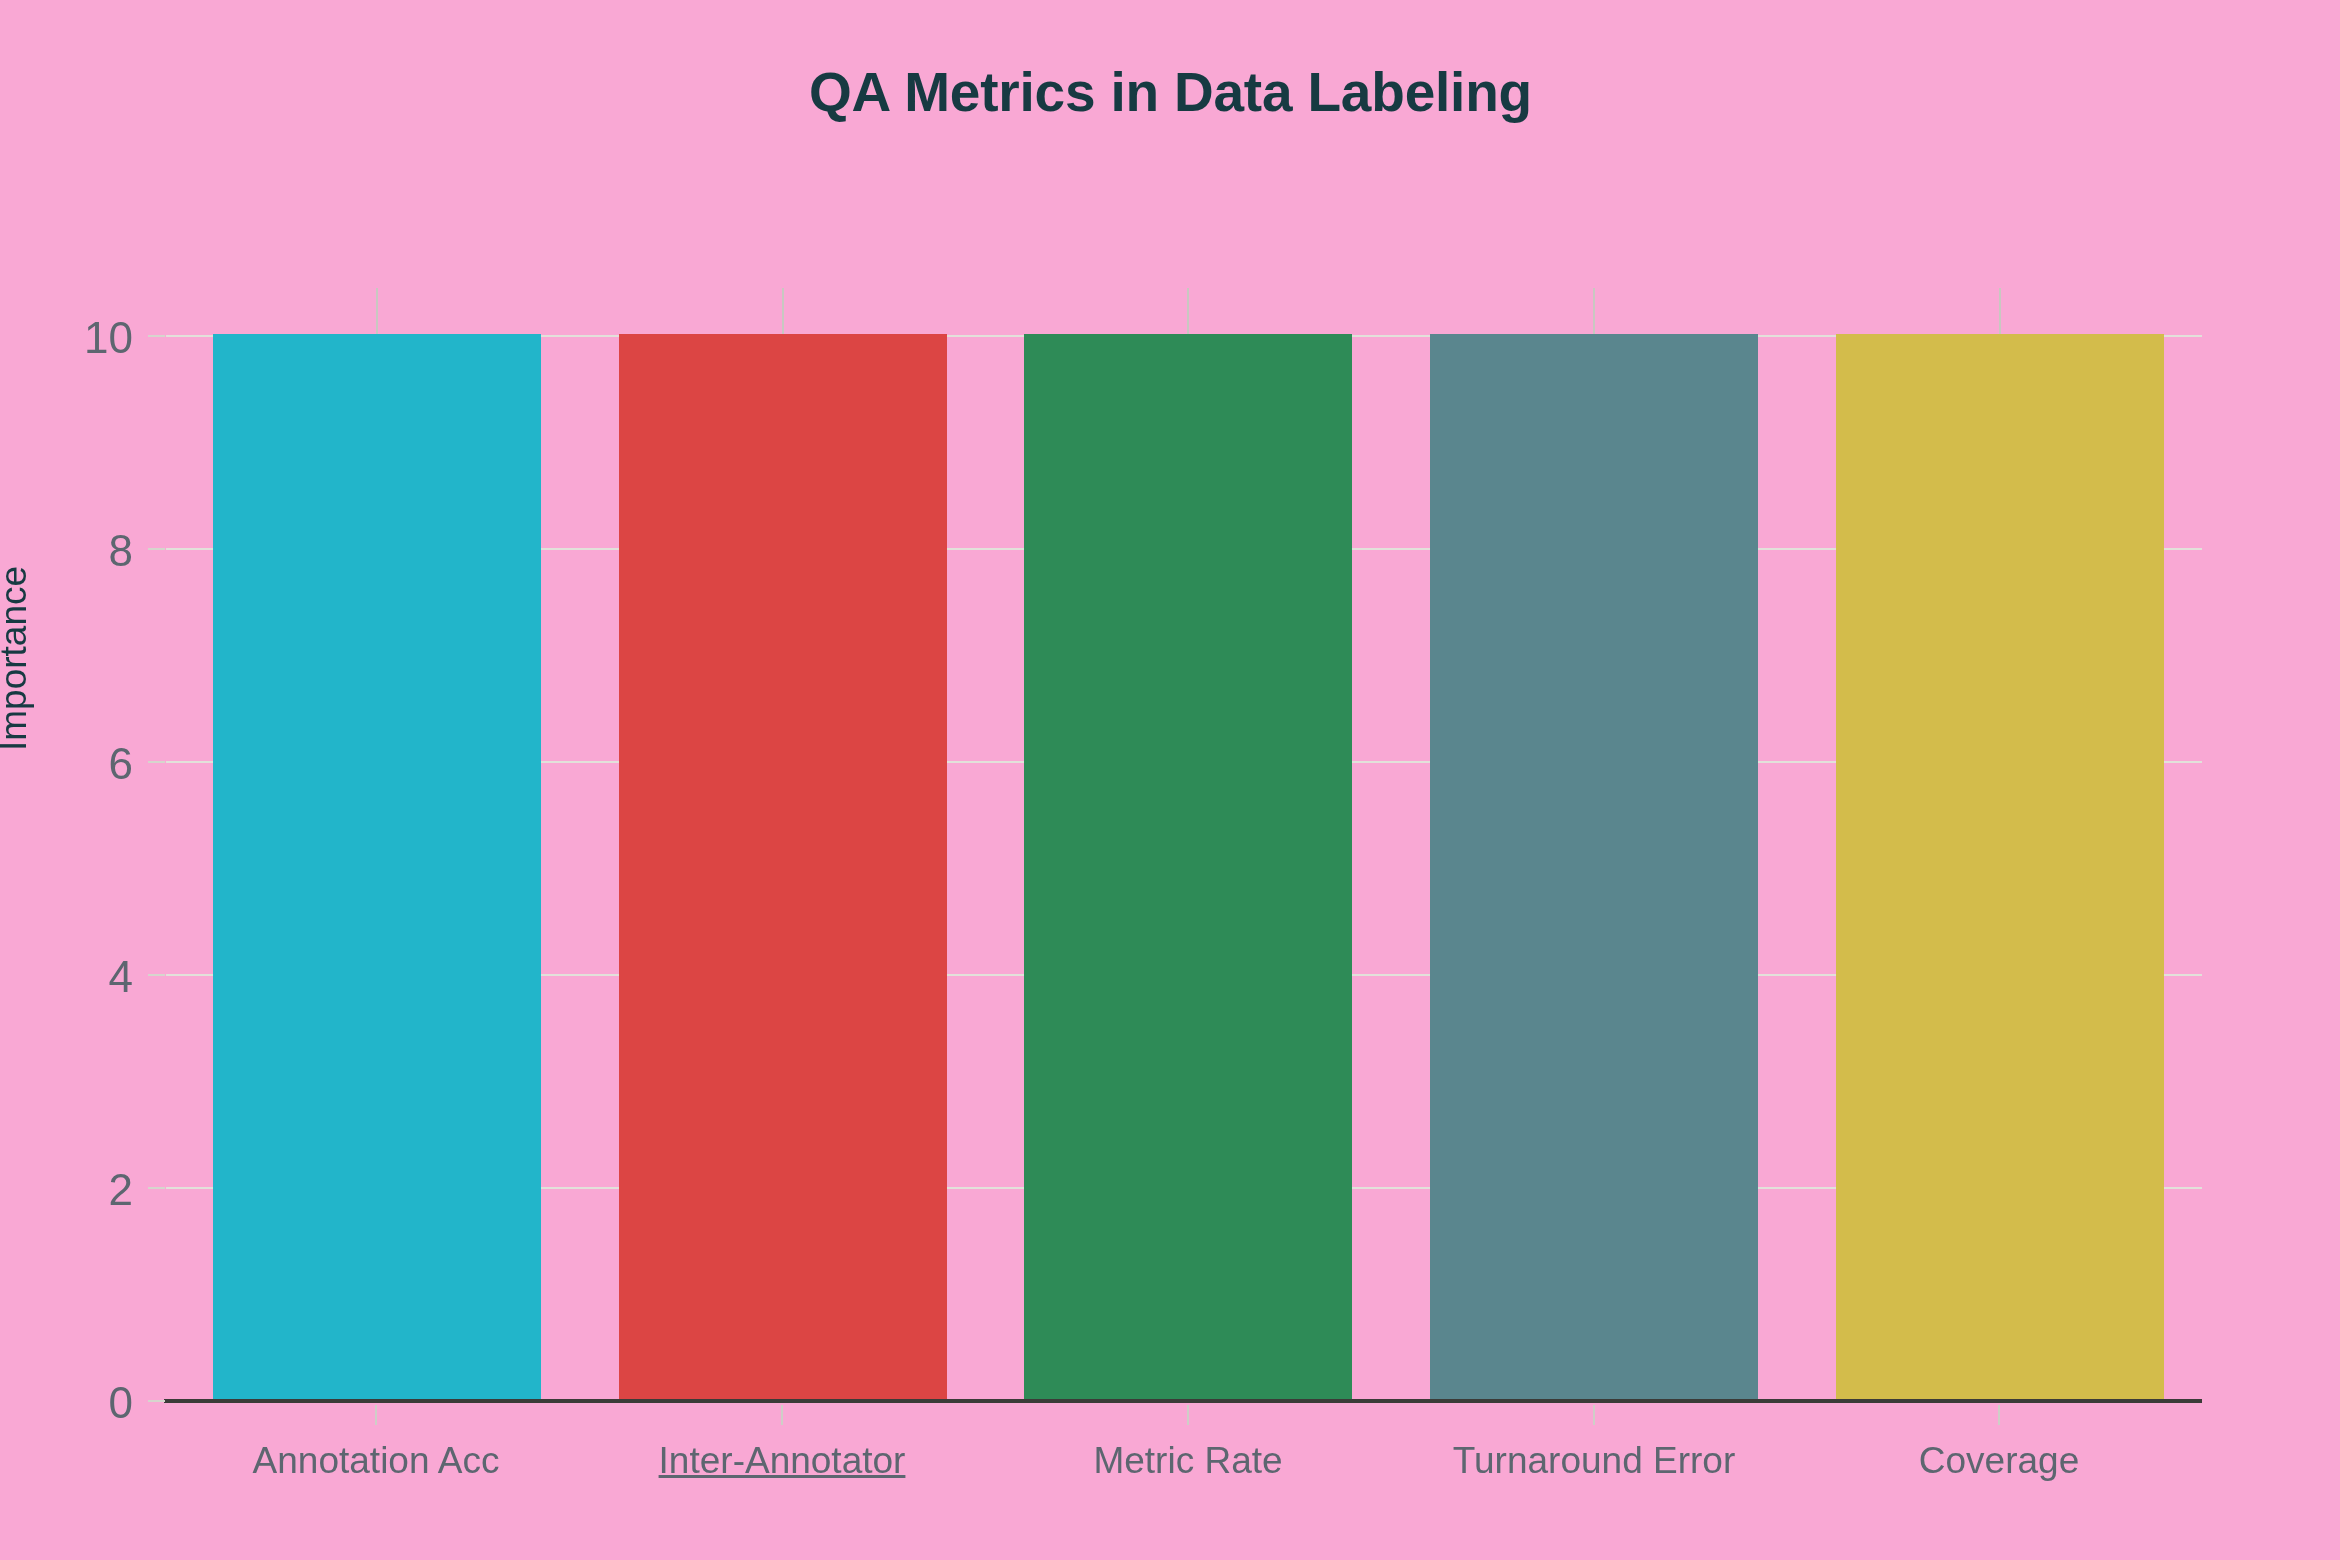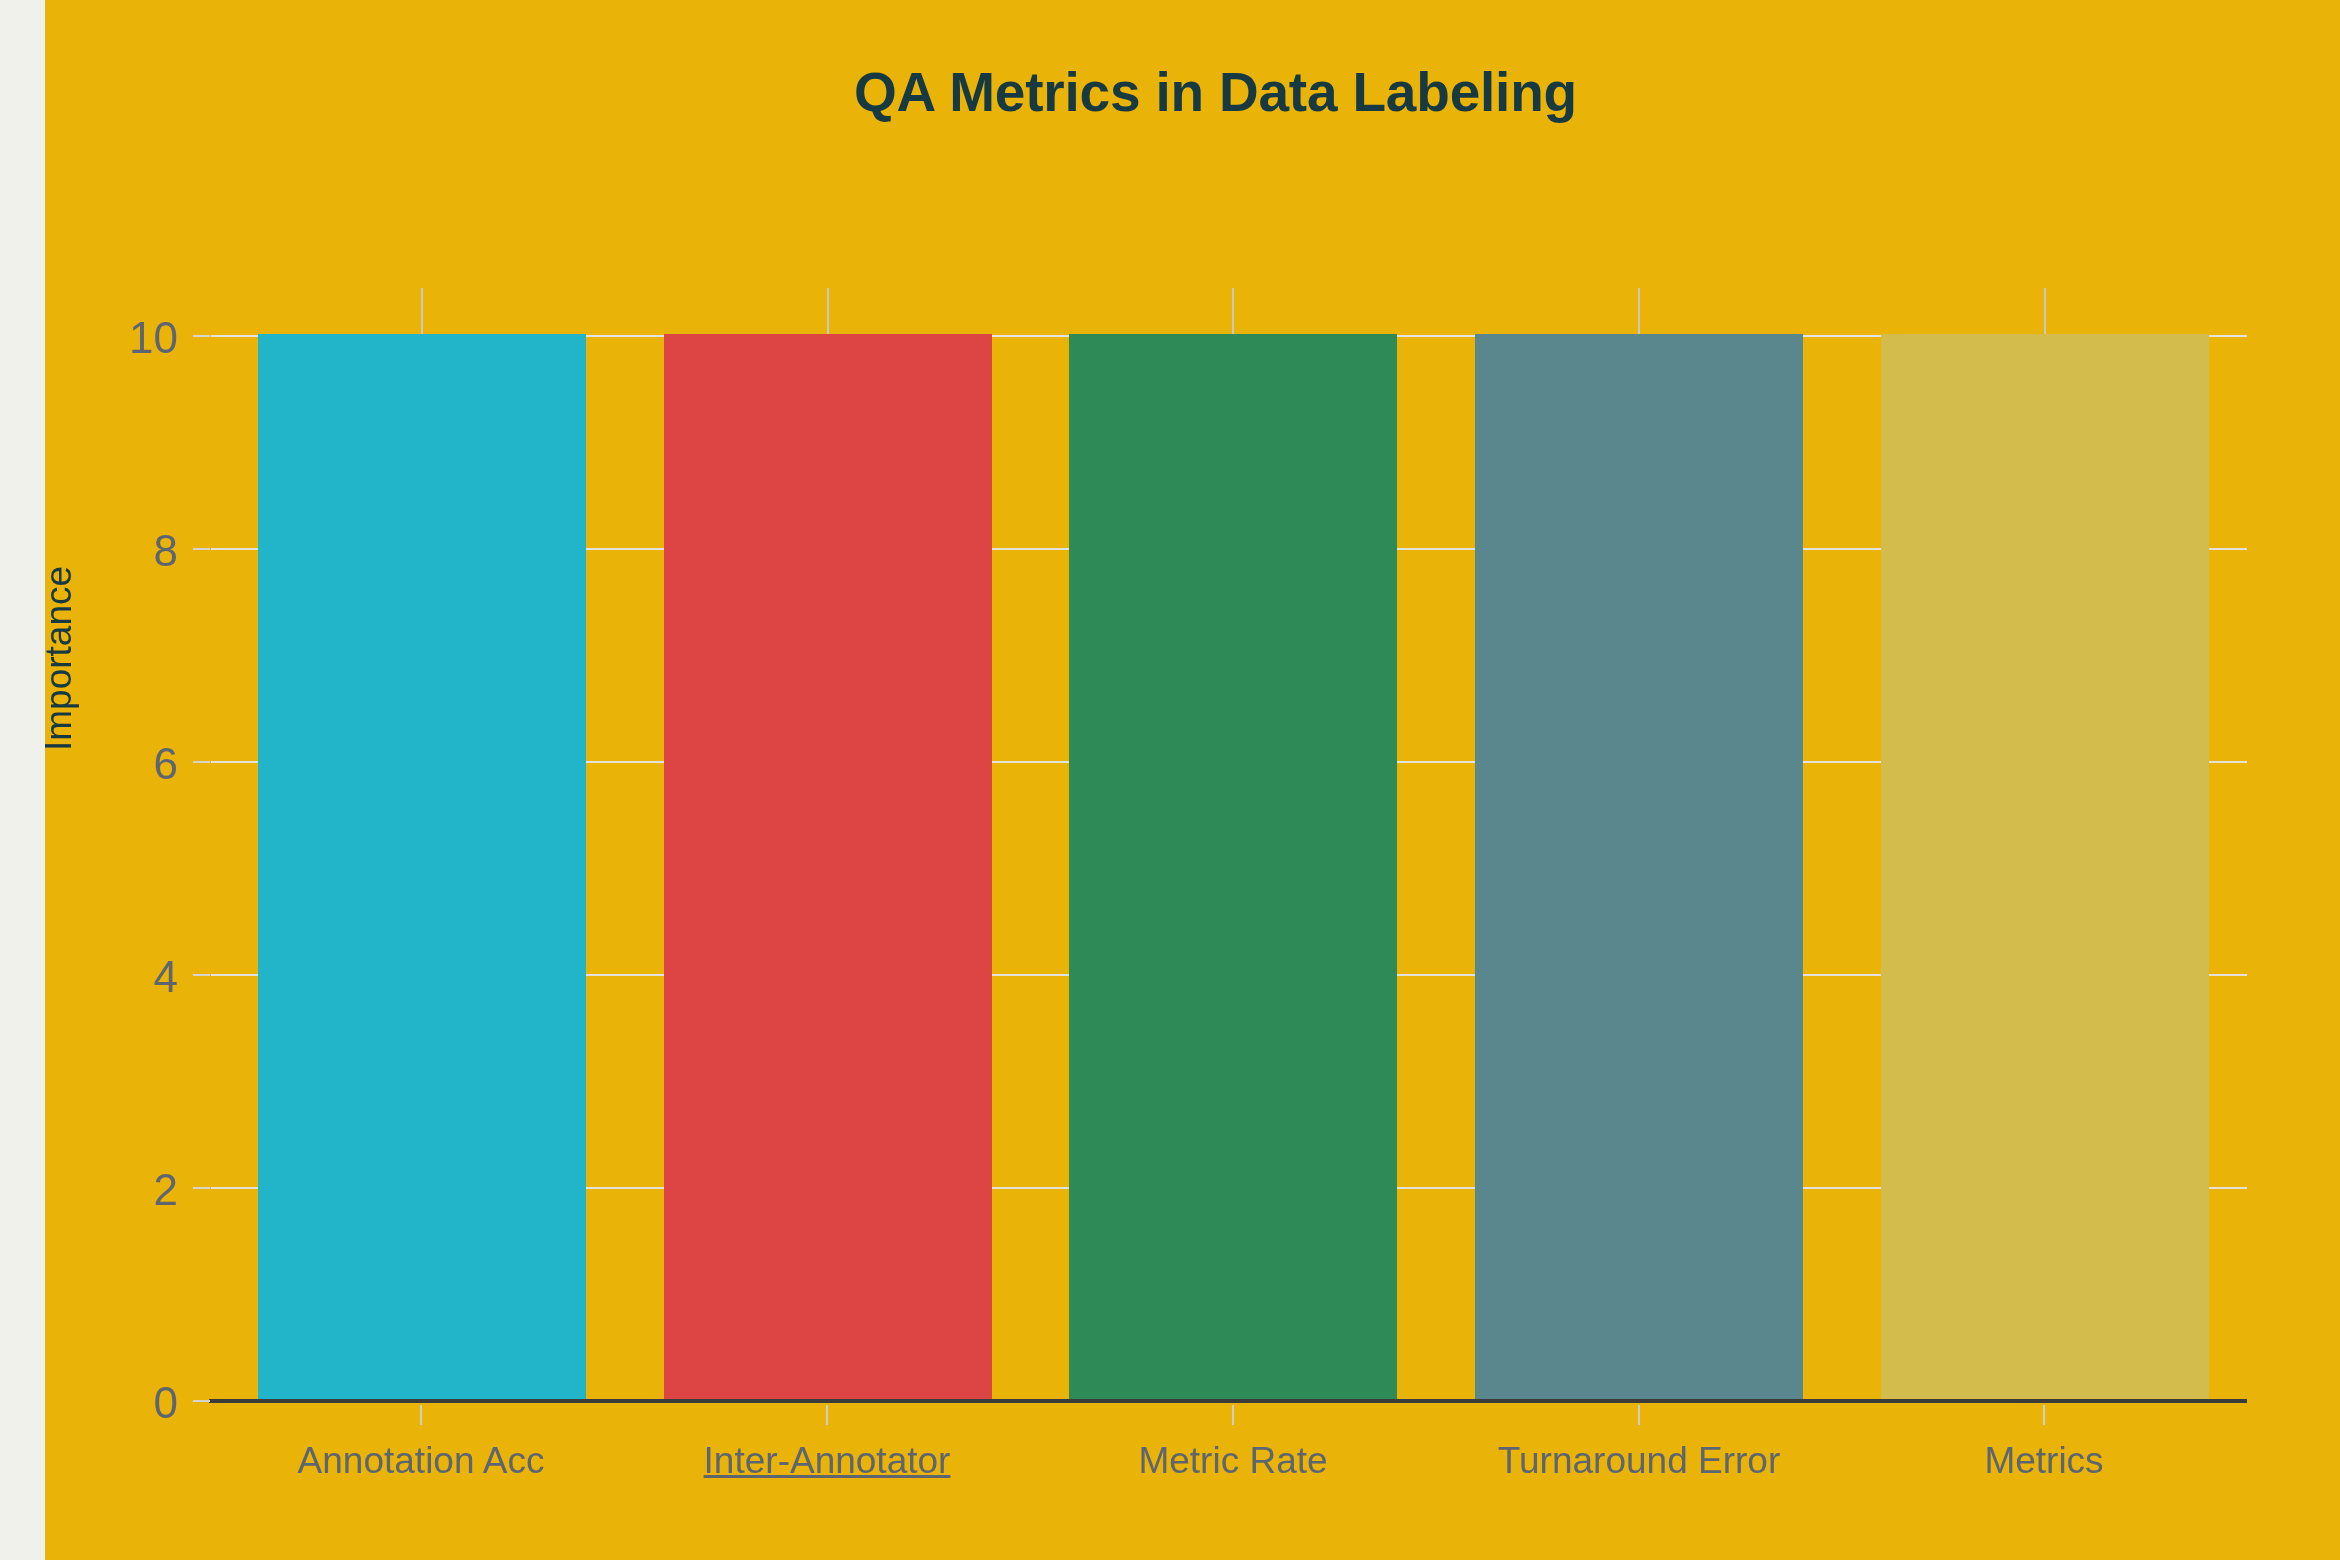--- a/index.html
+++ b/index.html
@@ -11,22 +11,21 @@
     height: 1560px;
     background: #f1f1ec;
     font-family: "Liberation Sans", sans-serif;
     overflow: hidden;
     position: relative;
   }
 
   #chart-root {
     position: absolute;
     inset: 0;
-    background: #eab308;
-    margin-left: 45px;
+    background: #f9a8d4;
   }
 
   
   #chart-title {
     position: absolute;
     top: 60px;
     left: 0;
     width: 2341px;
     text-align: center;
     font-size: 55px;
@@ -186,17 +185,17 @@
   <div id="x-axis">
       <div class="xtick-mark" style="left: 375px;"></div>
       <div class="xtick-label" style="left: 376px;">Annotation Acc</div>
       <div class="xtick-mark" style="left: 781px;"></div>
       <div class="xtick-label" style="left: 782px; text-decoration: underline;">Inter-Annotator</div>
       <div class="xtick-mark" style="left: 1187px;"></div>
       <div class="xtick-label" style="left: 1188px;">Metric Rate</div>
       <div class="xtick-mark" style="left: 1593px;"></div>
       <div class="xtick-label" style="left: 1594px;">Turnaround Error</div>
       <div class="xtick-mark" style="left: 1998px;"></div>
-      <div class="xtick-label" style="left: 1999px;">Metrics</div>
+      <div class="xtick-label" style="left: 1999px;">Coverage</div>
     </div>
 
 </div>
 
 
 </body></html>

